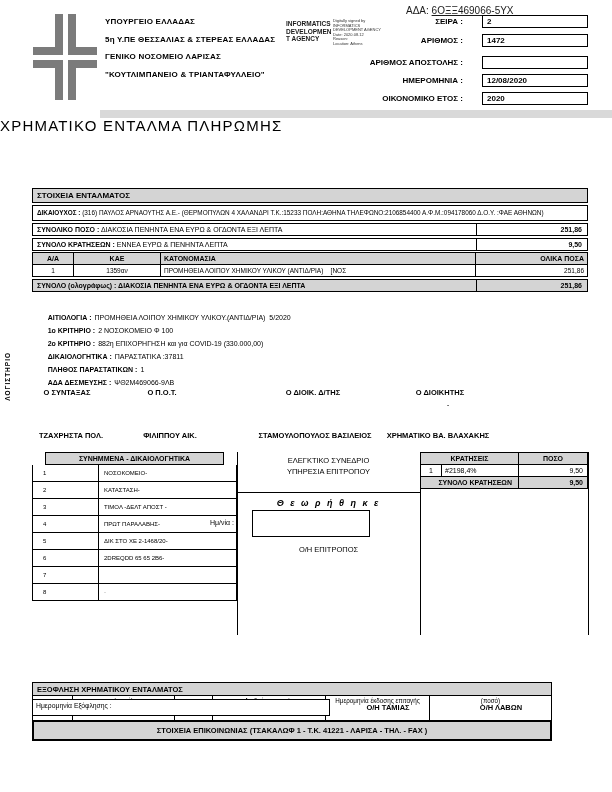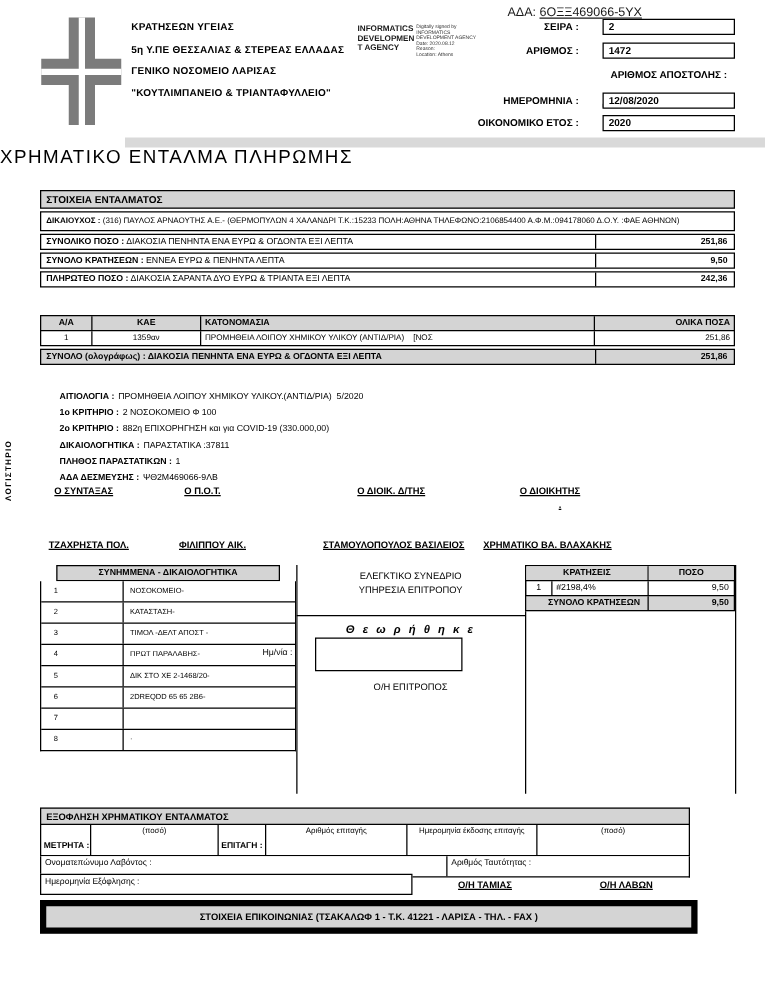--- a/index.html
+++ b/index.html
@@ -22,21 +22,21 @@
   .ada .u{text-decoration:underline;}
 
   .field{position:absolute;right:24px;display:flex;align-items:center;gap:19px;height:14px;}
   .flabel{font-weight:bold;font-size:8px;white-space:nowrap;}
   .fbox{width:106px;height:13px;border:1.2px solid #000;font-size:8px;font-weight:bold;
         padding:1px 0 0 4px;box-sizing:border-box;background:#fff;}
 
   .band{position:absolute;background:#d9d9d9;}
   .doc-title{position:absolute;left:0;width:612px;text-align:left;font-size:15px;letter-spacing:1.2px;}
 
-  .shdr{border:1.5px solid #000;background:#d4d4d4;font-weight:bold;font-size:8px;padding:2px 4px;}
+  .shdr{border:1.5px solid #000;background:#d4d4d4;font-weight:bold;font-size:8px;padding:2px 4px;margin-top:36px;}
   .box{border:1.5px solid #000;margin-top:2px;background:#fff;}
   .benef{font-size:6.4px;padding:2px 4px;line-height:9.5px;}
   .arow{display:flex;align-items:stretch;font-size:7px;}
   .atext{flex:1;padding:2px 4px;white-space:nowrap;overflow:hidden;}
   .aval{width:111px;border-left:1px solid #000;text-align:right;padding:2px 5px;box-sizing:border-box;}
 
   .krow{display:flex;border:1.5px solid #000;font-size:7px;background:#fff;}
   .khead{background:#d4d4d4;border-bottom:none;}
   .kc{padding:2px 3px;box-sizing:border-box;}
   .kaa{width:41px;text-align:center;border-right:1px solid #000;}
@@ -44,21 +44,21 @@
   .kname{flex:1;border-right:1px solid #000;white-space:pre;overflow:hidden;}
   .ktot{width:111px;text-align:right;}
   .kfoot{display:flex;background:#d4d4d4;font-size:7px;}
   .kfl{flex:1;padding:2px 4px;white-space:pre;}
 
   .iline{font-size:7px;height:13px;white-space:pre;}
   .iline .val{margin-left:3px;}
   .vlabel{position:absolute;writing-mode:vertical-rl;transform:rotate(180deg);
           font-size:6.5px;font-weight:bold;letter-spacing:1px;}
 
-  .sig{position:absolute;transform:translateX(-50%);font-size:7.5px;font-weight:bold;white-space:nowrap;text-decoration:underline;}
+  .sig{position:absolute;transform:translateX(-50%);font-size:7.5px;font-weight:bold;white-space:nowrap;}
   .vline{position:absolute;width:1px;background:#000;}
   .hline{position:absolute;height:1px;background:#000;}
 
   .att{position:absolute;font-size:6px;}
   .att .ttl{margin-left:13px;width:179px;border:1px solid #000;background:#d4d4d4;
             font-weight:bold;font-size:7px;text-align:center;padding:2px 0;box-sizing:border-box;}
   .att .grid{border:1px solid #000;border-top:none;background:#fff;}
   .att .r{display:flex;height:16px;border-top:1px solid #000;align-items:center;}
   .att .no{width:66px;padding-left:10px;box-sizing:border-box;border-right:1px solid #000;height:100%;
            display:flex;align-items:center;}
@@ -81,37 +81,37 @@
   .ded .totlbl{flex:1;text-align:right;padding:2px 6px;border-right:1px solid #000;}
 
   .pay{position:absolute;}
   .prow{display:flex;border:1px solid #000;border-top:none;background:#fff;}
   .pcell{border-right:1px solid #000;position:relative;box-sizing:border-box;}
   .pcell:last-child{border-right:none;}
   .plabel{font-size:6.8px;font-weight:bold;position:absolute;left:2px;bottom:4px;white-space:nowrap;}
   .phint{font-size:6.3px;position:absolute;top:1px;left:0;width:100%;text-align:center;white-space:nowrap;}
   .pfield{font-size:6.8px;padding:2px 3px;}
   .paybox{position:absolute;border:1px solid #000;background:#fff;font-size:6.8px;padding:2px 3px;box-sizing:border-box;}
-  .footerbar{position:absolute;border:5px solid #000000;background:#d4d4d4;font-size:7.5px;font-weight:bold;
+  .footerbar{position:absolute;border:2px solid #000000;background:#d4d4d4;font-size:7.5px;font-weight:bold;
              text-align:center;display:flex;align-items:center;justify-content:center;white-space:pre;}
 </style>
 </head>
 <body>
 
 <div class="page">
 
   <div class="logo" style="left:33px;top:14px;width:64px;height:88px;">
     <div class="cv"></div>
     <div class="ch"></div>
     <div class="wv"></div>
     <div class="wh"></div>
   </div>
 
   <div class="abs org" style="left:105px;top:13px;">
-    <div>ΚΡΑΤΗΣΕΩΝ ΥΓΕΙΑΣ</div>
+    <div>ΥΠΟΥΡΓΕΙΟ ΕΛΛΑΔΑΣ</div>
     <div>5η Υ.ΠΕ ΘΕΣΣΑΛΙΑΣ &amp; ΣΤΕΡΕΑΣ ΕΛΛΑΔΑΣ</div>
     <div>ΓΕΝΙΚΟ ΝΟΣΟΜΕΙΟ ΛΑΡΙΣΑΣ</div>
     <div>"ΚΟΥΤΛΙΜΠΑΝΕΙΟ &amp; ΤΡΙΑΝΤΑΦΥΛΛΕΙΟ"</div>
   </div>
 
   <div class="abs stampA" style="left:286px;top:20px;">
     <div>INFORMATICS</div>
     <div>DEVELOPMEN</div>
     <div>T AGENCY</div>
   </div>
@@ -130,21 +130,21 @@
   </div>
 
   <div class="field" style="top:14px;">
     <span class="flabel">ΣΕΙΡΑ :</span>
     <span class="fbox">2</span>
   </div>
   <div class="field" style="top:33px;">
     <span class="flabel">ΑΡΙΘΜΟΣ :</span>
     <span class="fbox">1472</span>
   </div>
-  <div class="field" style="top:55px;flex-direction:column;">
+  <div class="field" style="top:55px;">
     <span class="flabel">ΑΡΙΘΜΟΣ ΑΠΟΣΤΟΛΗΣ :</span>
     <span class="fbox"></span>
   </div>
   <div class="field" style="top:73px;">
     <span class="flabel">ΗΜΕΡΟΜΗΝΙΑ :</span>
     <span class="fbox">12/08/2020</span>
   </div>
   <div class="field" style="top:91px;">
     <span class="flabel">ΟΙΚΟΝΟΜΙΚΟ ΕΤΟΣ :</span>
     <span class="fbox">2020</span>

